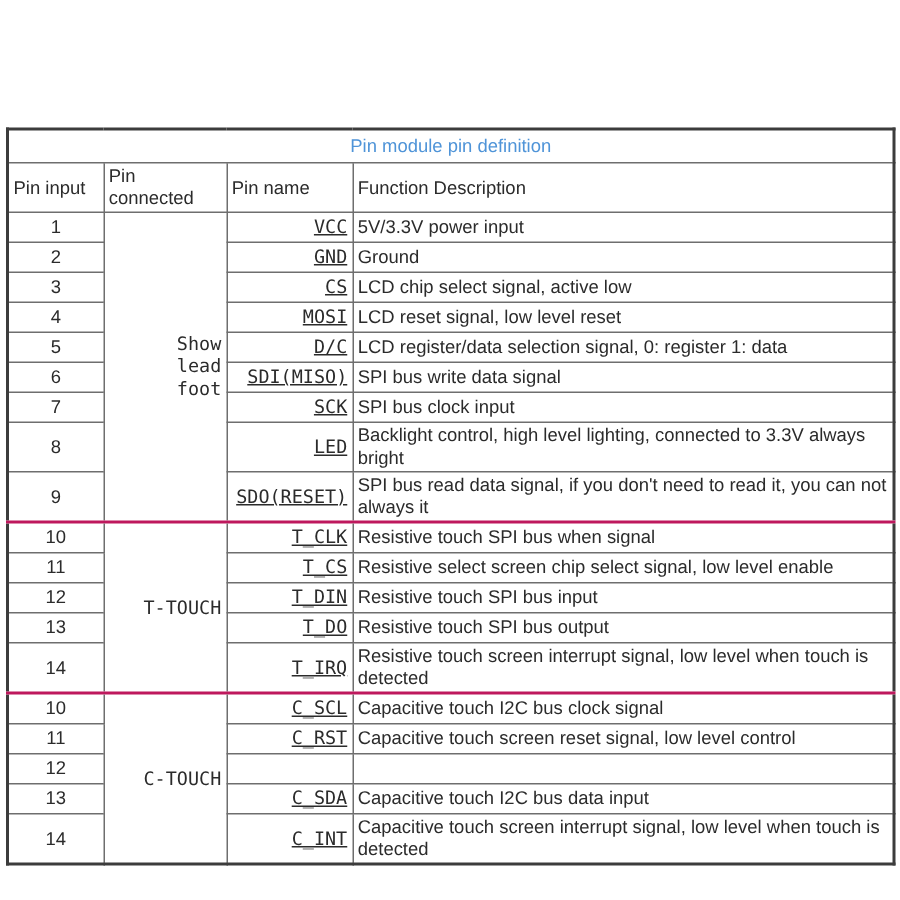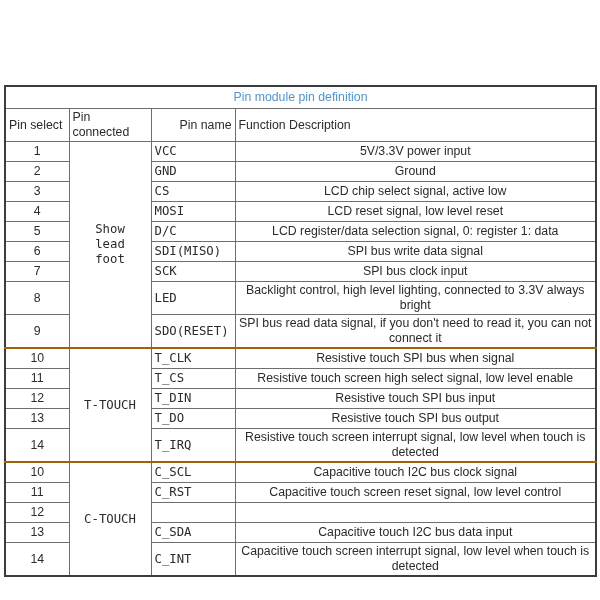--- a/index.html
+++ b/index.html
@@ -39,65 +39,66 @@
     text-align: center;
     font-size: 14.5px;
     color: var(--title-color, #4f94d8);
     padding: 1px 2px;
   }
   tr.header-row td {
     height: 16px;
     text-align: left;
   }
   tr.header-row td.center {
-    text-align: right;
+    text-align: left;
   }
   tr.body-row td {
     height: 17px;
   }
   td.c-pin {
     text-align: center;
     font-size: 12px;
   }
   td.c-cat {
-    text-align: center;
+    text-align: right;
     font-family: "DejaVu Sans Mono", monospace;
     font-size: 11.5px;
     line-height: 17px;
     white-space: pre-line;
   }
   td.c-name {
-    text-align: left;
+    text-align: right;
     font-family: "DejaVu Sans Mono", monospace;
     font-size: 10.5px;
+    text-decoration: underline;
   }
   td.c-desc {
-    text-align: center;
+    text-align: left;
   }
   tr.sec-start td {
-    border-top: 2px solid #a16207;
+    border-top: 2px solid #be185d;
   }
 </style>
 </head>
 <body>
 
 <div class="page">
   <table class="pin-table">
     <colgroup>
       <col style="width:64px">
       <col style="width:82px">
       <col style="width:84px">
       <col style="width:361px">
     </colgroup>
     <thead>
       <tr>
         <td class="title-cell" colspan="4">Pin module pin definition</td>
       </tr>
       <tr class="header-row">
-        <td>Pin select</td>
+        <td>Pin input</td>
         <td>Pin connected</td>
         <td class="center">Pin name</td>
         <td>Function Description</td>
       </tr>
     </thead>
     <tbody id="table-body">
         <tr class="body-row">
           <td class="c-pin">1</td>
           <td class="c-cat" rowspan="9">Show
 lead
@@ -136,32 +137,32 @@
           <td class="c-desc">SPI bus clock input</td>
         </tr>
         <tr class="body-row">
           <td class="c-pin">8</td>
           <td class="c-name">LED</td>
           <td class="c-desc">Backlight control, high level lighting, connected to 3.3V always bright</td>
         </tr>
         <tr class="body-row">
           <td class="c-pin">9</td>
           <td class="c-name">SDO(RESET)</td>
-          <td class="c-desc">SPI bus read data signal, if you don't need to read it, you can not connect it</td>
+          <td class="c-desc">SPI bus read data signal, if you don't need to read it, you can not always it</td>
         </tr>
         <tr class="body-row sec-start">
           <td class="c-pin">10</td>
           <td class="c-cat" rowspan="5">T-TOUCH</td>
           <td class="c-name">T_CLK</td>
           <td class="c-desc">Resistive touch SPI bus when signal</td>
         </tr>
         <tr class="body-row">
           <td class="c-pin">11</td>
           <td class="c-name">T_CS</td>
-          <td class="c-desc">Resistive touch screen high select signal, low level enable</td>
+          <td class="c-desc">Resistive select screen chip select signal, low level enable</td>
         </tr>
         <tr class="body-row">
           <td class="c-pin">12</td>
           <td class="c-name">T_DIN</td>
           <td class="c-desc">Resistive touch SPI bus input</td>
         </tr>
         <tr class="body-row">
           <td class="c-pin">13</td>
           <td class="c-name">T_DO</td>
           <td class="c-desc">Resistive touch SPI bus output</td>

